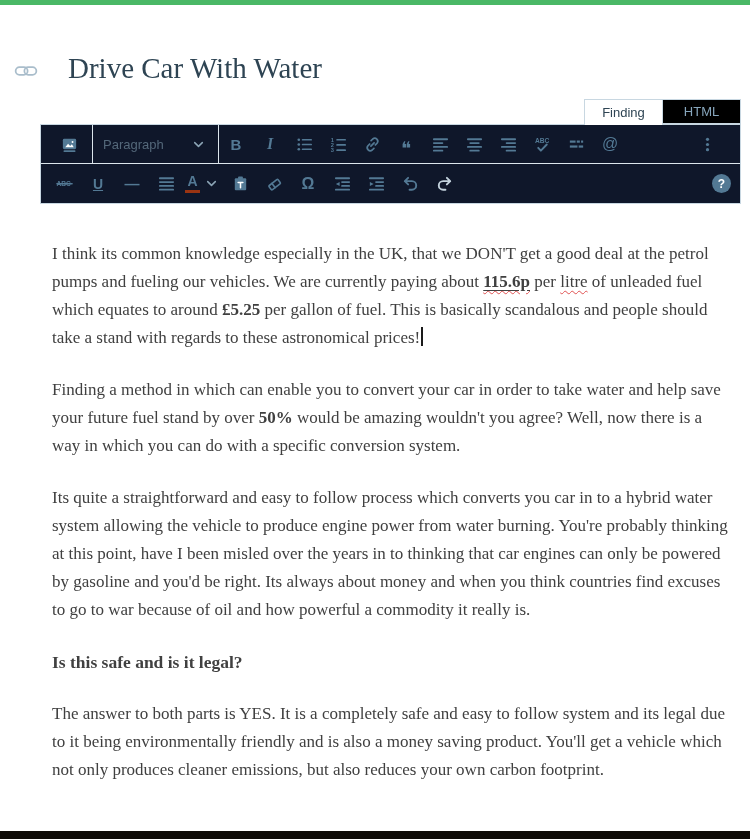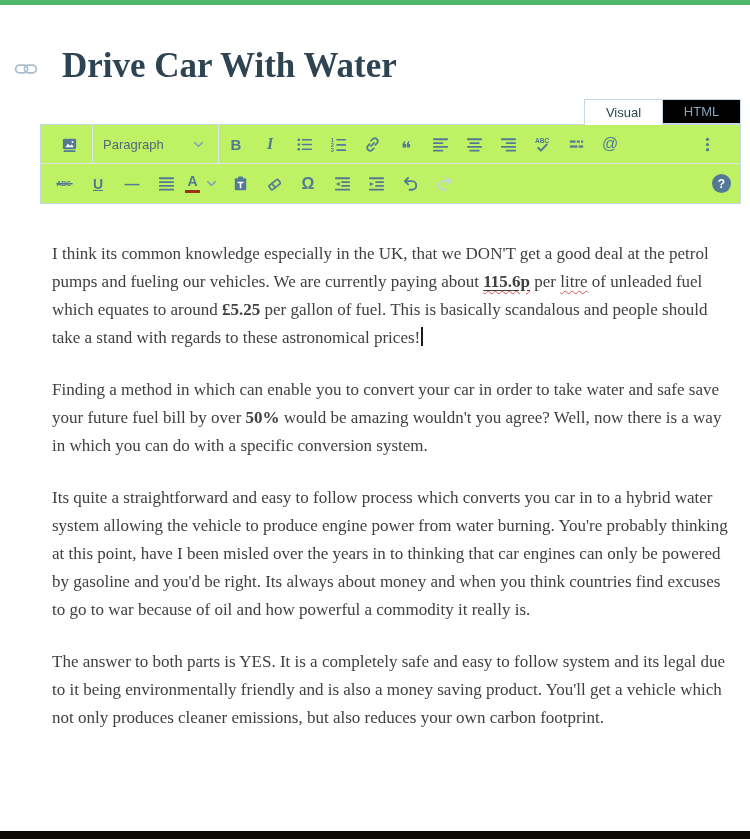--- a/index.html
+++ b/index.html
@@ -9,29 +9,29 @@
   *{box-sizing:border-box;}
   html,body{margin:0;padding:0;}
   body{
     width:750px;height:839px;position:relative;overflow:hidden;background:#fff;
     font-family:"Liberation Sans",sans-serif;
   }
   .top-accent{position:absolute;top:0;left:0;width:750px;height:5px;background:var(--accent);}
   .title-row{position:absolute;top:36px;left:14px;display:flex;align-items:center;gap:13px;}
   .title-link-icon{color:#a9bdcb;display:flex;align-items:center;margin-top:5px;}
   .page-title{
-    font-family:"Liberation Serif","DejaVu Serif",serif;font-weight:bold;
-    font-size:35px;color:var(--title);margin:11px;line-height:1.1;
+    font-family:"Liberation Serif","DejaVu Serif",serif;font-weight:normal;
+    font-size:29px;color:var(--title);margin:17px;line-height:1.1;
   }
   .editor{position:absolute;left:40px;top:99px;width:701px;}
   .tabs{display:flex;justify-content:flex-end;height:25px;position:relative;z-index:2;}
   .tab{width:79px;display:flex;align-items:center;justify-content:center;font-size:13px;cursor:pointer;}
   .tab-visual{background:#fff;border:1px solid var(--border);border-bottom:none;color:var(--title);margin-bottom:-1px;height:26px;}
   .tab-html{background:#000000;border:1px solid var(--border);border-left:none;color:#87a6bc;width:78px;}
-  .toolbar{border:1px solid var(--border);background:#bef264;position:relative;z-index:1;}
+  .toolbar{border:1px solid var(--border);background:#0f172a;position:relative;z-index:1;}
   .tb-row{display:flex;align-items:center;height:39px;padding:0 6px;}
   .tb-row.first{border-bottom:1px solid var(--soft);}
   .tb-btn{
     height:38px;min-width:34px;padding:0 2px;display:flex;align-items:center;justify-content:center;
     background:none;border:none;color:var(--icon);cursor:pointer;font-family:"Liberation Sans",sans-serif;
   }
   .tb-btn.disabled{color:#c3d2dd;}
   .tb-btn.divider-after{border-right:1px solid var(--soft);}
   .btn-add-media{width:46px;}
   .format-select{width:126px;justify-content:space-between;padding:0 10px;color:#54687a;font-size:13px;}
@@ -84,21 +84,21 @@
       <svg viewBox="0 0 22 20" width="24" height="22" fill="none" stroke="currentColor" stroke-width="1.6">
         <rect x="1.5" y="6.5" width="11" height="7" rx="3.5"></rect>
         <rect x="9.5" y="6.5" width="11" height="7" rx="3.5"></rect>
       </svg>
     </span>
   <h1 class="page-title">Drive Car With Water</h1>
 </div>
 
 <div class="editor">
   <div class="tabs">
-    <div class="tab tab-visual">Visual</div>
+    <div class="tab tab-visual">Finding</div>
     <div class="tab tab-html">HTML</div>
   </div>
 
   <div class="toolbar">
     <div class="tb-row first">
         <button class="tb-btn divider-after btn-add-media">
           <span class="icon">
             <svg viewBox="0 0 20 20" width="19" height="19" fill="none" stroke="currentColor" stroke-width="1.7" stroke-linecap="round" stroke-linejoin="round">
               <rect x="3" y="4" width="14" height="11" rx="1.5" fill="currentColor" stroke="none"></rect>
               <path d="M5.5 12.8l3-3.6 2.2 2.5 1.8-2 2 3.1z" fill="#fff" stroke="none"></path>
@@ -300,19 +300,20 @@
             </svg>
           </span>
         </button>
         <span class="spacer"></span>
         <button class="help-btn">?</button>
       </div>
   </div>
 
   <div class="editor-content">
       <p><span>I think its common knowledge especially in the UK, that we DON'T get a good deal at the petrol pumps and fueling our vehicles. We are currently paying about </span><span class="seg-sp"><span class="seg-b seg-u">115.6p</span></span><span> per </span><span class="seg-sp">litre</span><span> of unleaded fuel which equates to around </span><span><span class="seg-b ">£5.25</span></span><span> per gallon of fuel. This is basically scandalous and people should take a stand with regards to these astronomical prices!</span><span class="caret"></span></p>
-      <p><span>Finding a method in which can enable you to convert your car in order to take water and safe save your future fuel bill by over </span><span><span class="seg-b ">50%</span></span><span> would be amazing wouldn't you agree? Well, now there is a way in which you can do with a specific conversion system.</span></p>
+      <p><span>Finding a method in which can enable you to convert your car in order to take water and help save your future fuel stand by over </span><span><span class="seg-b ">50%</span></span><span> would be amazing wouldn't you agree? Well, now there is a way in which you can do with a specific conversion system.</span></p>
       <p><span>Its quite a straightforward and easy to follow process which converts you car in to a hybrid water system allowing the vehicle to produce engine power from water burning. You're probably thinking at this point, have I been misled over the years in to thinking that car engines can only be powered by gasoline and you'd be right. Its always about money and when you think countries find excuses to go to war because of oil and how powerful a commodity it really is.</span></p>
+      <h3><span>Is this safe and is it legal?</span></h3>
       <p><span>The answer to both parts is YES. It is a completely safe and easy to follow system and its legal due to it being environmentally friendly and is also a money saving product. You'll get a vehicle which not only produces cleaner emissions, but also reduces your own carbon footprint.</span></p>
     </div>
 </div>
 
 <div class="bottom-media"></div>
 
 </body></html>

